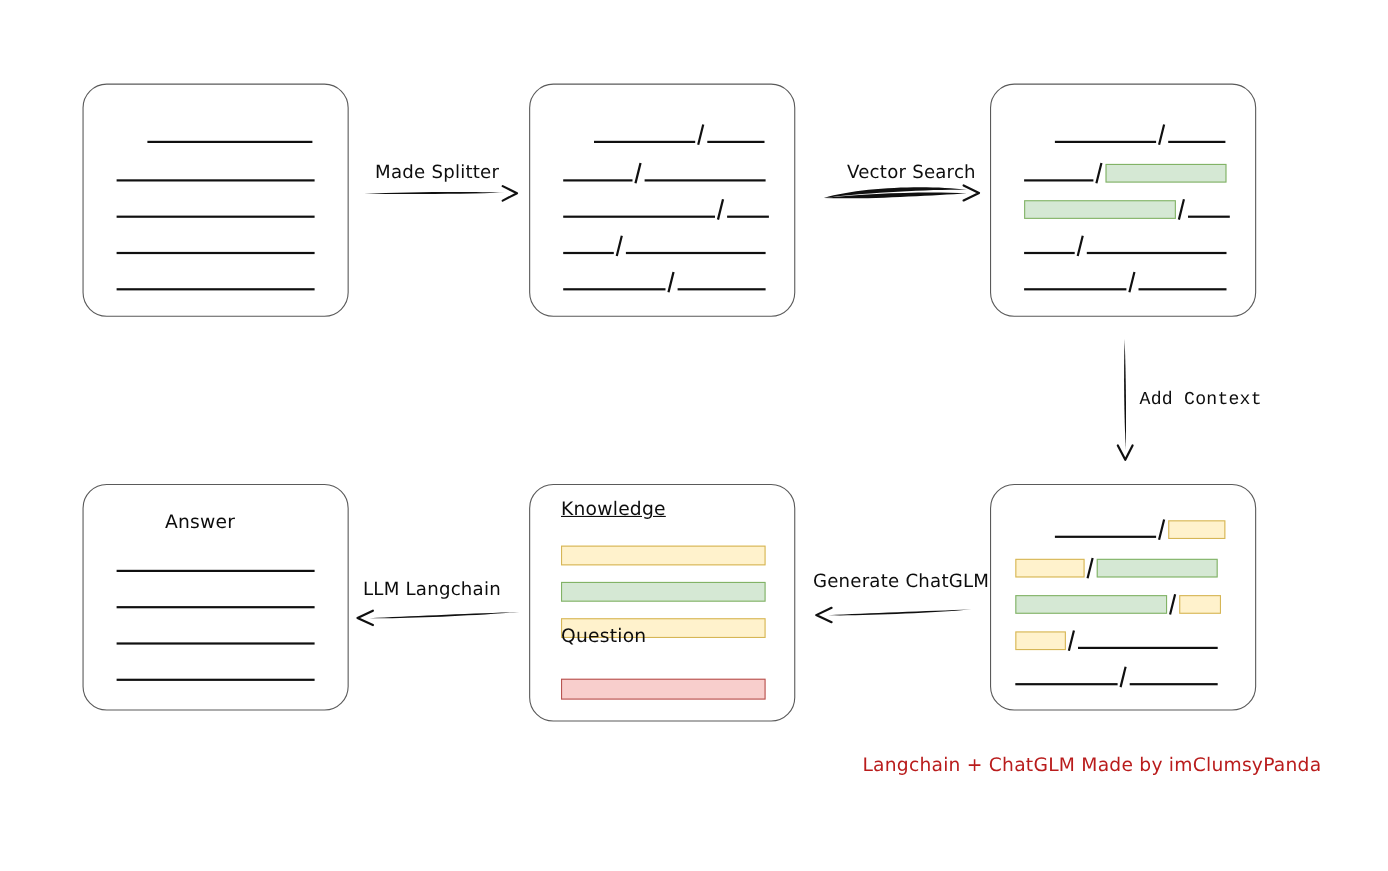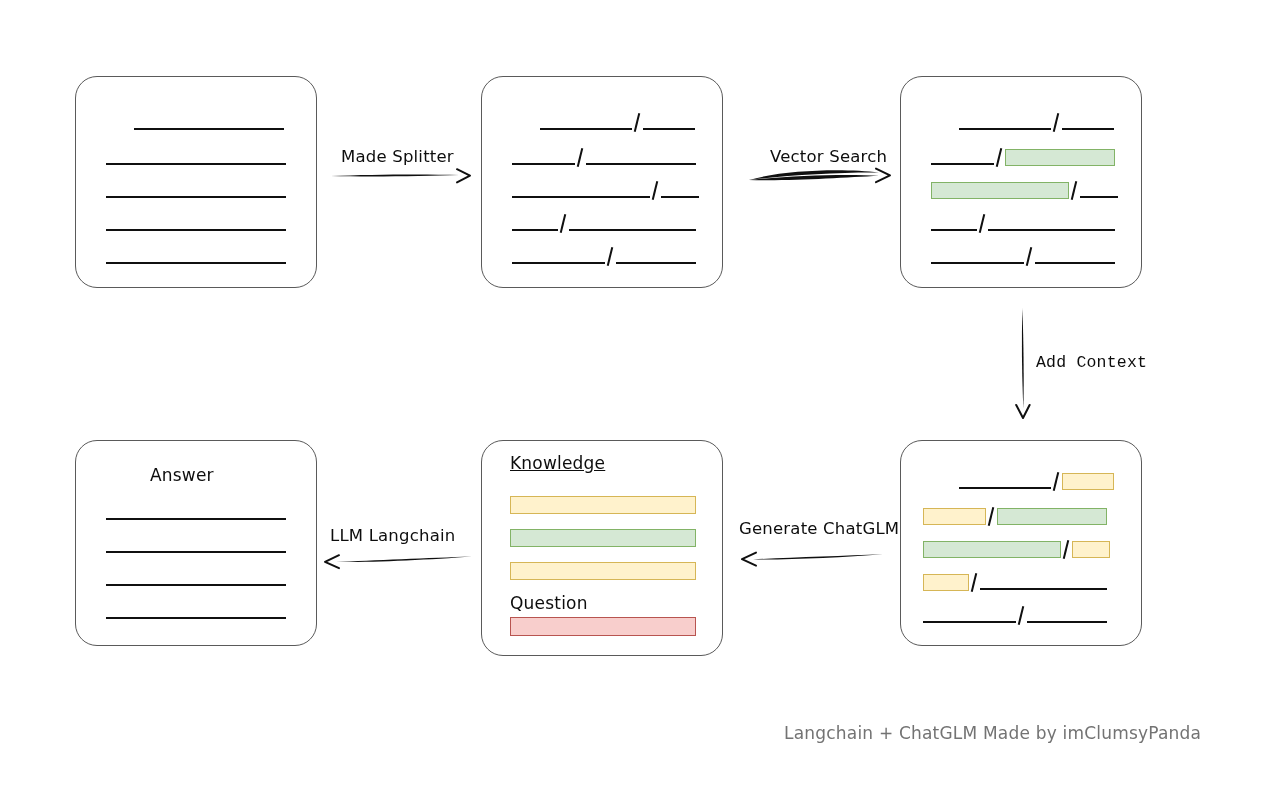--- a/index.html
+++ b/index.html
@@ -84,24 +84,23 @@
     letter-spacing:.2px;
   }
 
   
   .arrow-svg{position:absolute;overflow:visible;}
 
   
   .caption{
     position:absolute;
     font-size:17px;
-    color:#737373;
+    color:#b91c1c;
     white-space:nowrap;
     letter-spacing:.2px;
-    margin-top:37px;
   }
 </style>
 </head>
 <body>
 
 <div class="stage">
 
   <div class="card" style="left:75px;top:76px;width:242px;height:212px;">
     <div class="rows" id="rows-0">
         <div class="row" style="left: 58px; top: 36px;">
@@ -212,21 +211,21 @@
       </div>
   </div>
 
   <div class="card" style="left:481px;top:440px;width:242px;height:216px;">
     <div class="card-label" style="left:28px;top:12px;text-decoration:underline;">Knowledge</div>
 
     <div class="chip yellow" style="position:absolute;left:28px;top:55px;width:186px;height:18px;"></div>
     <div class="chip green" style="position:absolute;left:28px;top:88px;width:186px;height:18px;"></div>
     <div class="chip yellow" style="position:absolute;left:28px;top:121px;width:186px;height:18px;"></div>
 
-    <div class="card-label" style="left:28px;top:152px;">Question</div>
+    <div class="card-label" style="left:28px;top:128px;">Question</div>
 
     <div class="chip red" style="position:absolute;left:28px;top:176px;width:186px;height:19px;"></div>
   </div>
 
   <div class="card" style="left:75px;top:440px;width:242px;height:206px;">
     <div class="card-label" style="left:30px;top:24px;margin-left:44px;">Answer</div>
     <div class="rows" id="rows-5" style="top:62px;">
         <div class="row" style="left: 30px; top: 0px;">
           <span class="seg-line" style="width: 180px;"></span>
         </div>

